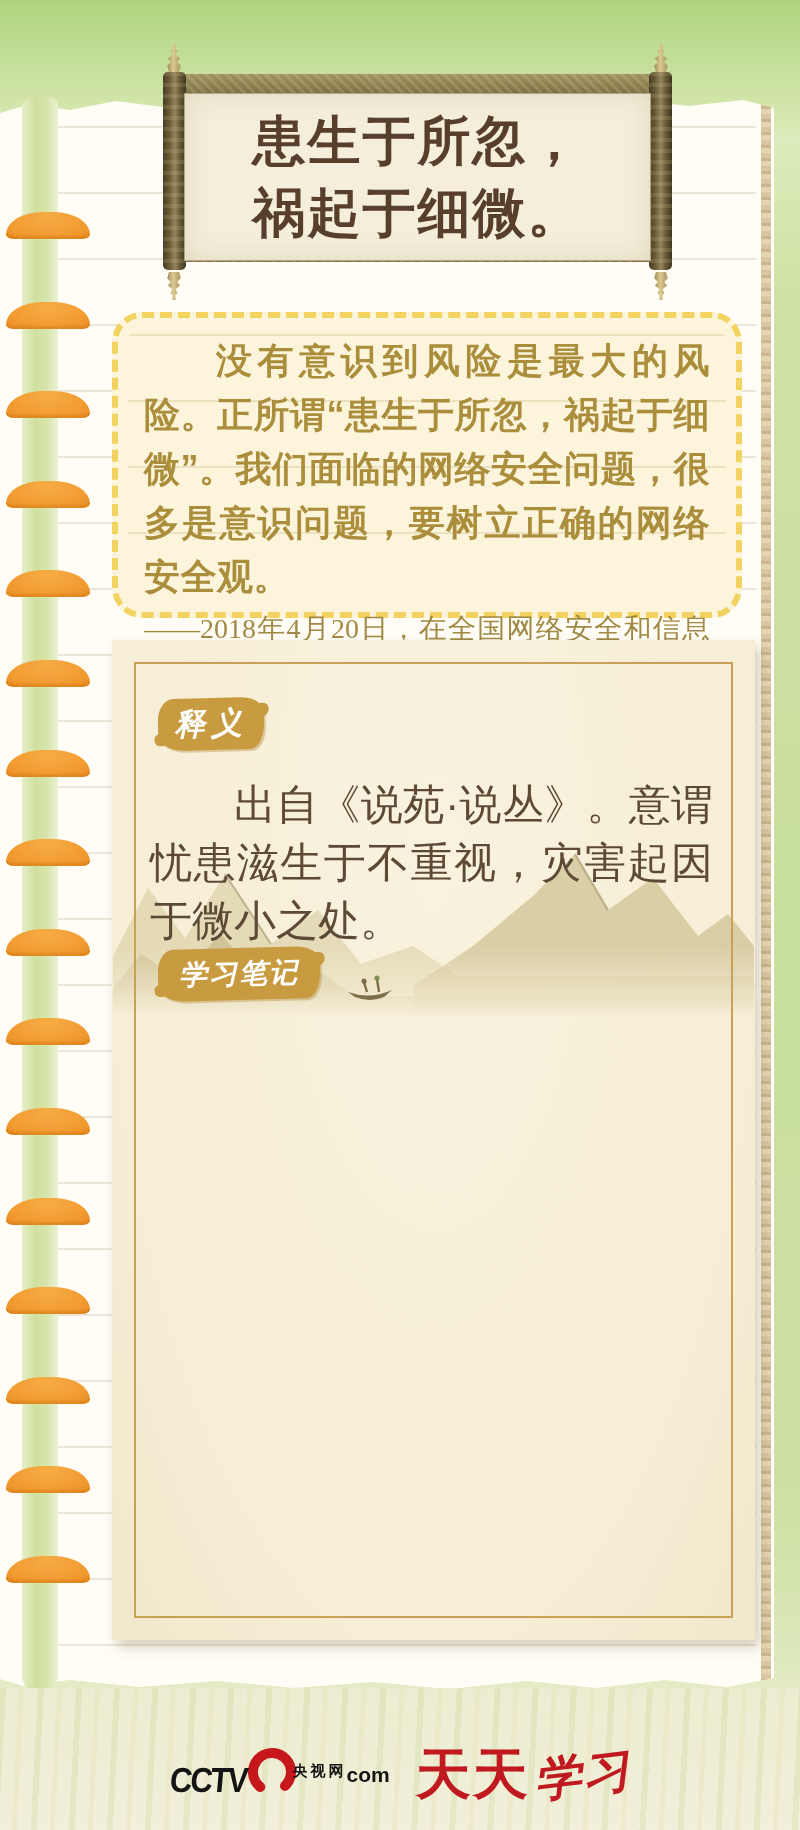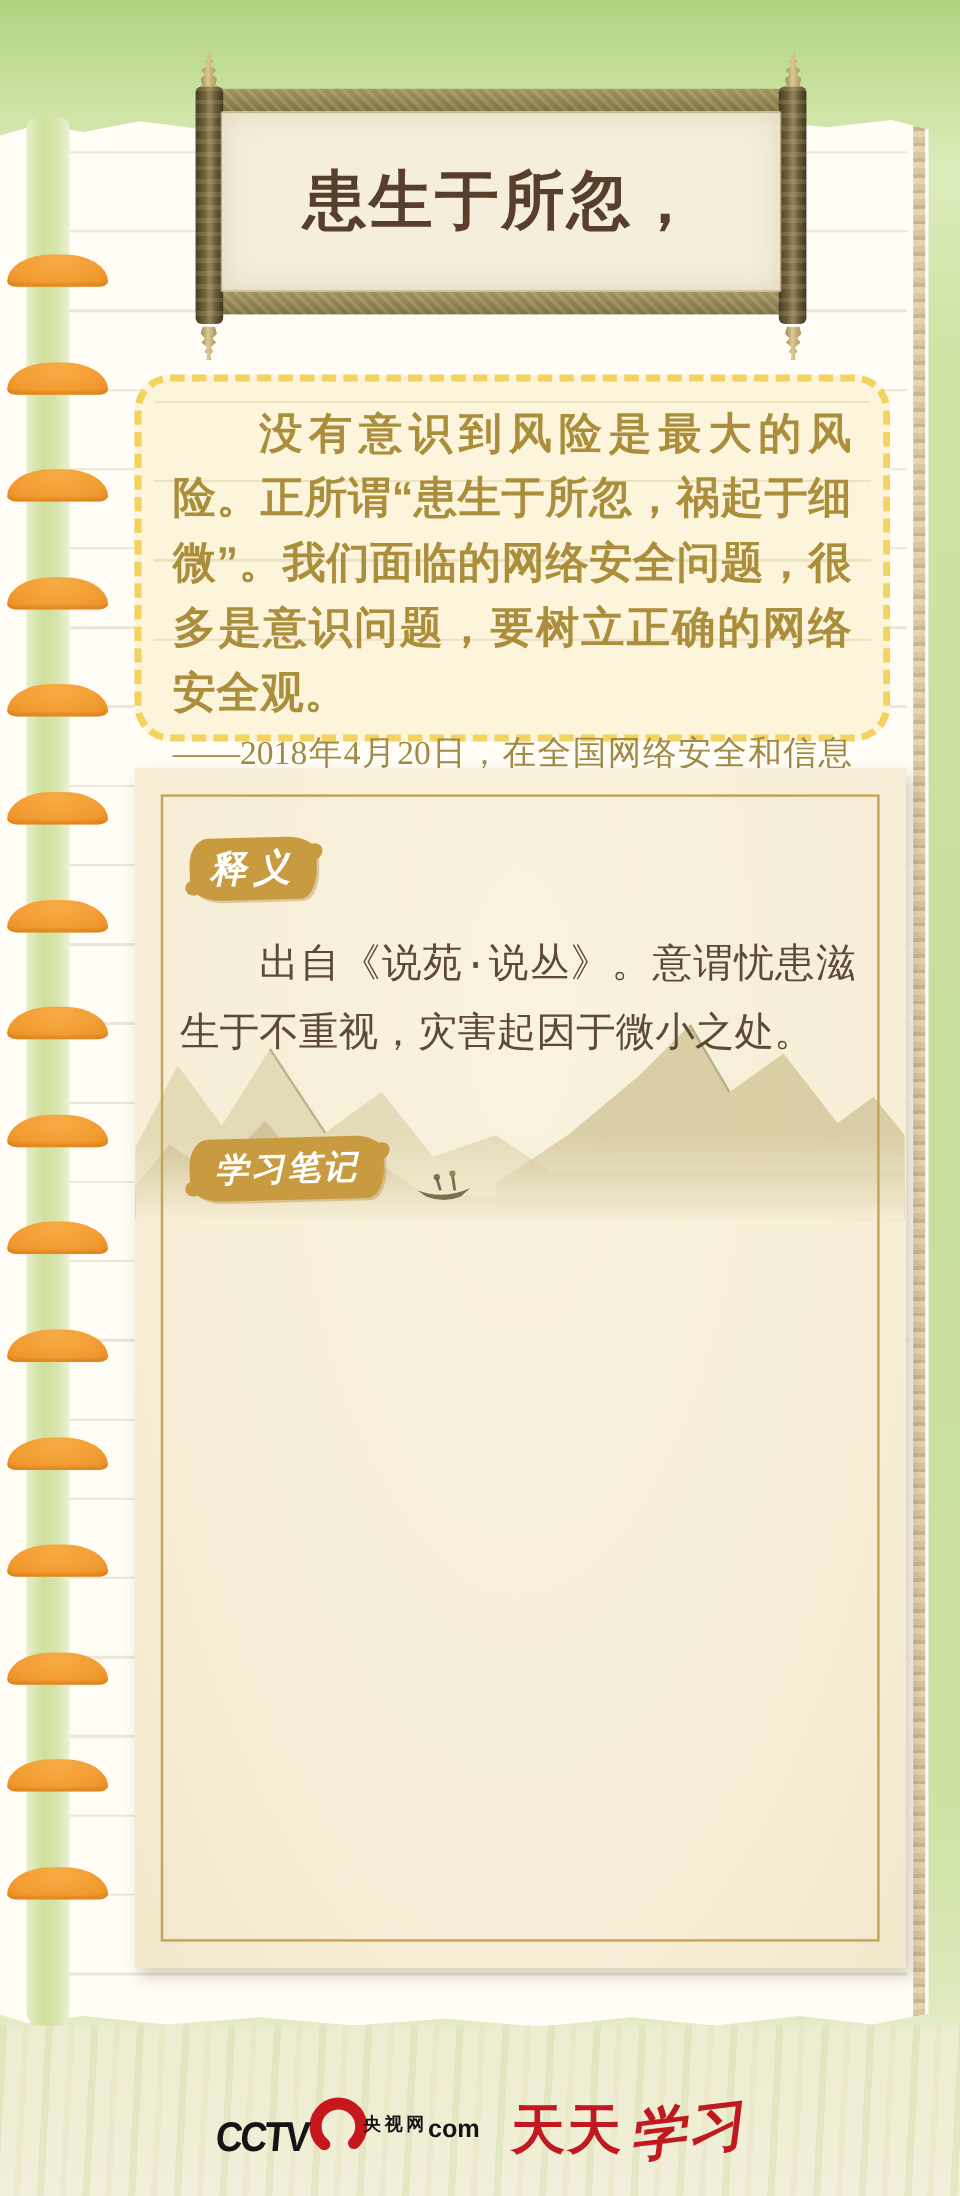--- a/index.html
+++ b/index.html
@@ -37,21 +37,21 @@
   .finial{position:absolute;width:16px;height:28px;
     background:linear-gradient(90deg,#8f7a49,#dcca92 45%,#a08a55);
     clip-path:polygon(38% 0,62% 0,58% 18%,72% 24%,60% 38%,88% 52%,70% 64%,92% 78%,82% 100%,18% 100%,8% 78%,30% 64%,12% 52%,40% 38%,28% 24%,42% 18%);}
   .fin-tl{left:3px;top:-2px;} .fin-tr{right:3px;top:-2px;}
   .fin-bl{left:3px;bottom:-4px;transform:scaleY(-1);} .fin-br{right:3px;bottom:-4px;transform:scaleY(-1);}
   .band{position:absolute;left:20px;right:20px;height:19px;
     background:linear-gradient(#a29460,#7e7146);}
   .band::after{content:"";position:absolute;inset:0;
     background:repeating-linear-gradient(45deg,rgba(255,244,200,.14) 0 3px,transparent 3px 7px);}
   .band.t{top:28px;} .band.b{top:197px;}
-  .panel{position:absolute;left:21px;right:21px;top:47px;height:150px;background:#f4eeda;
+  .panel{position:absolute;left:21px;right:21px;top:47px;height:168px;background:#f4eeda;
     box-shadow:inset 0 0 0 1px #b4a77f,inset 0 0 26px rgba(150,130,80,.22);
     display:flex;flex-direction:column;align-items:center;justify-content:center;}
   .scroll-title{font-size:53px;line-height:72px;font-weight:bold;color:#573f2c;
     letter-spacing:2px;font-family:"Liberation Sans",sans-serif;}
   
   .quote-box{position:absolute;left:112px;top:312px;width:630px;height:306px;box-sizing:border-box;
     background:#fdf4dc;border:6px dashed #f3d35f;border-radius:30px;padding:16px 26px 0 26px;}
   .quote-lines{position:absolute;left:10px;right:10px;top:0;bottom:10px;border-radius:24px;
     background:repeating-linear-gradient(to bottom,transparent 0 64px,#eadeb8 64px,#eadeb8 66px);
     background-position:0 -48px;opacity:.8;}
@@ -69,42 +69,42 @@
     display:flex;align-items:center;justify-content:center;
     font-family:"Liberation Serif",serif;font-weight:bold;font-style:italic;
     box-shadow:2px 2px 0 rgba(176,130,40,.35);}
   .badge::before{content:"";position:absolute;right:-5px;top:6px;width:16px;height:14px;
     background:#c89b40;border-radius:60% 40% 55% 45%;}
   .badge::after{content:"";position:absolute;left:-4px;bottom:5px;width:12px;height:12px;
     background:#c89b40;border-radius:50% 60% 40% 55%;}
   .badge-1{left:46px;top:58px;width:106px;height:52px;font-size:31px;letter-spacing:6px;}
   .badge-2{left:46px;top:308px;width:162px;height:52px;font-size:28px;letter-spacing:2px;}
   .para{position:absolute;left:38px;right:42px;color:#5d4936;
-    font-family:Liberation Mono, monospace;font-size:33px;text-align:justify;text-indent:2em;}
+    font-family:Liberation Sans, sans-serif;font-size:42px;text-align:justify;text-indent:2em;}
   .para-1{top:136px;line-height:58px;}
   .para-2{top:368px;line-height:55px;}
   .mountains{position:absolute;left:1px;top:186px;width:641px;height:190px;}
   .boat{position:absolute;left:232px;top:330px;width:52px;height:32px;}
   
   .meadow{position:absolute;left:0;top:1688px;width:800px;height:142px;
     background:linear-gradient(to bottom,#ecedd0,#f2efda);}
   .meadow::after{content:"";position:absolute;inset:0;opacity:.55;
     background:repeating-linear-gradient(93deg,rgba(176,198,118,.35) 0 6px,transparent 6px 19px,
       rgba(226,205,150,.30) 19px 24px,transparent 24px 38px);}
   .footer{position:absolute;left:0;top:1738px;width:800px;height:70px;
     display:flex;align-items:center;justify-content:center;gap:26px;}
   .cctv-group{display:flex;align-items:center;}
   .cctv-word{font-weight:900;font-size:31px;letter-spacing:-2px;color:#141414;
     transform:skewX(-5deg) scaleY(1.12);margin-top:16px;}
   .swoosh{margin:0 -8px 0 -4px;}
   .cctv-col{display:flex;flex-direction:row;align-items:flex-start;line-height:1;margin-top:2px;}
   .ysw{font-size:15px;font-weight:bold;color:#141414;letter-spacing:3px;}
   .comt{font-size:21px;font-weight:900;color:#141414;letter-spacing:0;margin-top:1px;}
   .brand{display:flex;align-items:center;margin-top:4px;}
-  .brand-tt{font-family:"Liberation Serif",serif;font-weight:900;font-size:45px;color:#c0191f;letter-spacing:2px;}
+  .brand-tt{font-family:"Liberation Serif",serif;font-weight:900;font-size:55px;color:#c0191f;letter-spacing:2px;}
   .brand-xx{font-family:"Liberation Serif",serif;font-weight:bold;font-style:italic;font-size:47px;
     color:#c0191f;display:inline-block;transform:rotate(-7deg);margin-left:4px;letter-spacing:1px;}
 </style>
 </head>
 <body>
 
 <div class="canvas">
 
   <div class="page">
     <div class="ruled"></div>
@@ -134,20 +134,21 @@
     <div class="band t"></div>
     <div class="band b"></div>
     <div class="roller l"></div>
     <div class="roller r"></div>
     <div class="finial fin-tl"></div>
     <div class="finial fin-tr"></div>
     <div class="finial fin-bl"></div>
     <div class="finial fin-br"></div>
     <div class="panel">
       <div class="scroll-title">患生于所忽，</div>
+      <div class="scroll-title">祸起于细微。</div>
     </div>
   </div>
 
   <div class="quote-box">
     <div class="quote-lines"></div>
     <div class="quote-text">没有意识到风险是最大的风险。正所谓“患生于所忽，祸起于细微”。我们面临的网络安全问题，很多是意识问题，要树立正确的网络安全观。</div>
     <div class="quote-attr">——2018年4月20日，在全国网络安全和信息化工作会议上的讲话</div>
   </div>
 
   <div class="card">

